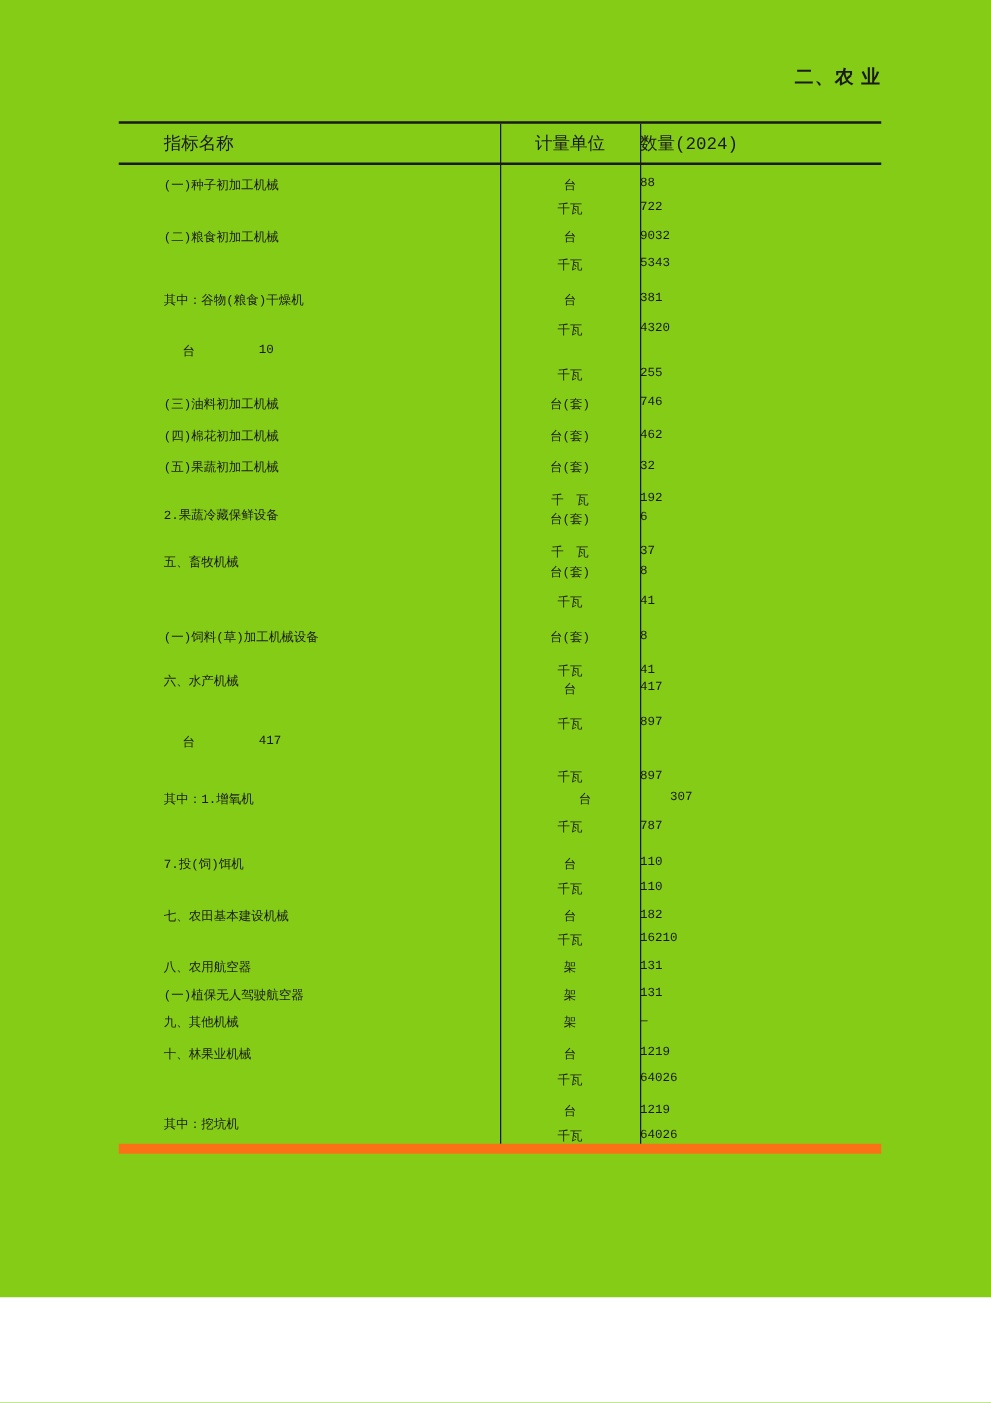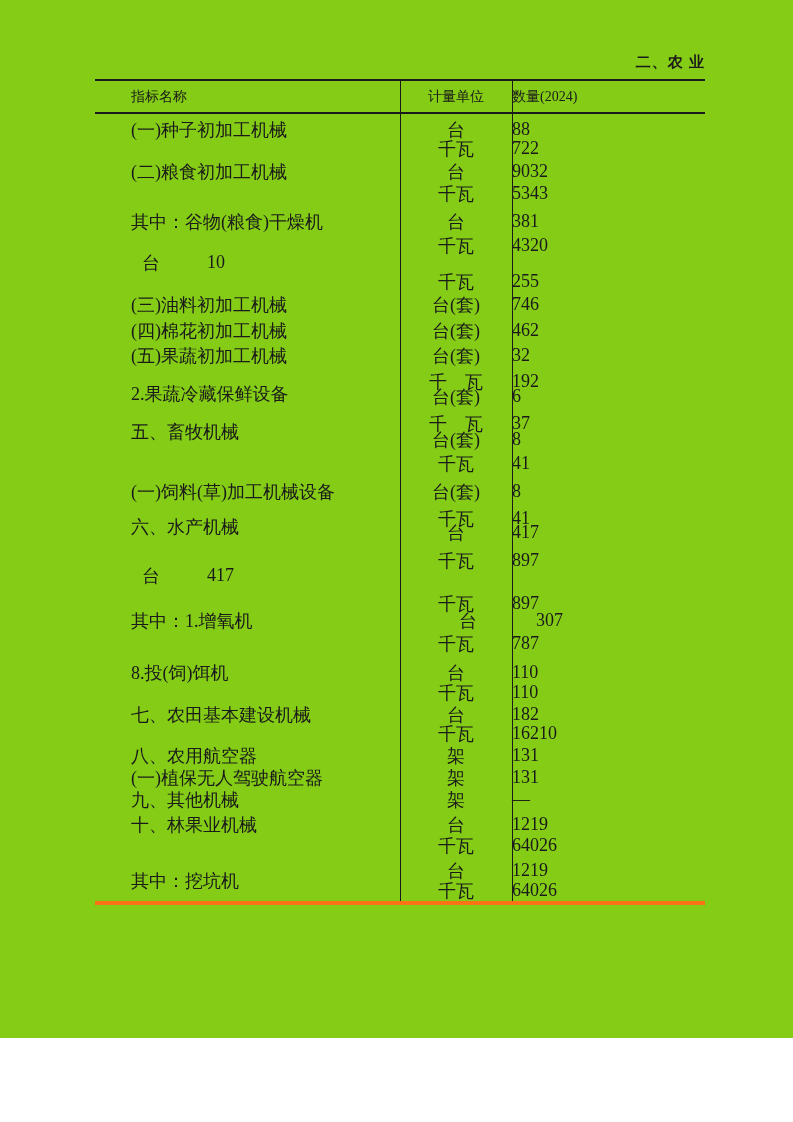--- a/index.html
+++ b/index.html
@@ -7,33 +7,33 @@
     position:relative;width:793px;height:1038px;background:#84cc16;
     color:#1a1a1a;font-family:"Liberation Serif","DejaVu Serif",serif;
     overflow:hidden;
   }
   .section-title{
     position:absolute;top:54px;right:88px;
     font-family:"Liberation Sans","DejaVu Sans",sans-serif;
     font-weight:bold;font-size:15px;letter-spacing:1px;line-height:16px;
   }
   .stat-table{
-    position:absolute;left:95px;top:79px;width:610px;height:826px;
+    position:absolute;left:95px;top:97px;width:610px;height:826px;
     box-sizing:border-box;
-    border-top:2px solid #1a1a1a;border-bottom:4px solid #f97316;
+    border-top:2px solid #1a1a1a;border-bottom:8px solid #f97316;font-family:Liberation Mono, monospace;
   }
   .vline{position:absolute;top:0;bottom:0;width:1px;background:#1a1a1a;}
   .vline1{left:305px;}
   .vline2{left:417px;}
   .thead{
     display:flex;height:31px;align-items:center;
     border-bottom:2px solid #1a1a1a;font-size:14px;
   }
   .tbody{display:block;}
-  .trow{display:flex;height:19px;align-items:center;font-size:18px;}
+  .trow{display:flex;height:19px;align-items:center;font-size:10px;}
   .c{box-sizing:border-box;}
   .c1{width:305px;padding-left:36px;white-space:nowrap;}
   .c2{width:112px;text-align:center;white-space:nowrap;}
   .c3{flex:1;text-align:left;padding-right:6px;white-space:nowrap;}
   .thead .c3{padding-right:4px;}
   .lbl{display:inline-block;}
   .page-number{
     position:absolute;top:1040px;right:90px;font-size:14px;letter-spacing:1px;
   }
 </style>
@@ -167,21 +167,21 @@
           <div class="c c1"><span class="lbl">其中：1.增氧机</span></div>
           <div class="c c2"><span>台</span></div>
           <div class="c c3"><span>307</span></div>
         </div>
         <div class="trow" style="margin-top: 4px;">
           <div class="c c1"><span class="lbl"></span></div>
           <div class="c c2"><span>千瓦</span></div>
           <div class="c c3"><span>787</span></div>
         </div>
         <div class="trow" style="margin-top: 10px;">
-          <div class="c c1"><span class="lbl">8.投(饲)饵机</span></div>
+          <div class="c c1"><span class="lbl">7.投(饲)饵机</span></div>
           <div class="c c2"><span>台</span></div>
           <div class="c c3"><span>110</span></div>
         </div>
         <div class="trow" style="margin-top: 1px;">
           <div class="c c1"><span class="lbl"></span></div>
           <div class="c c2"><span>千瓦</span></div>
           <div class="c c3"><span>110</span></div>
         </div>
         <div class="trow" style="margin-top: 3px;">
           <div class="c c1"><span class="lbl">七、农田基本建设机械</span></div>

